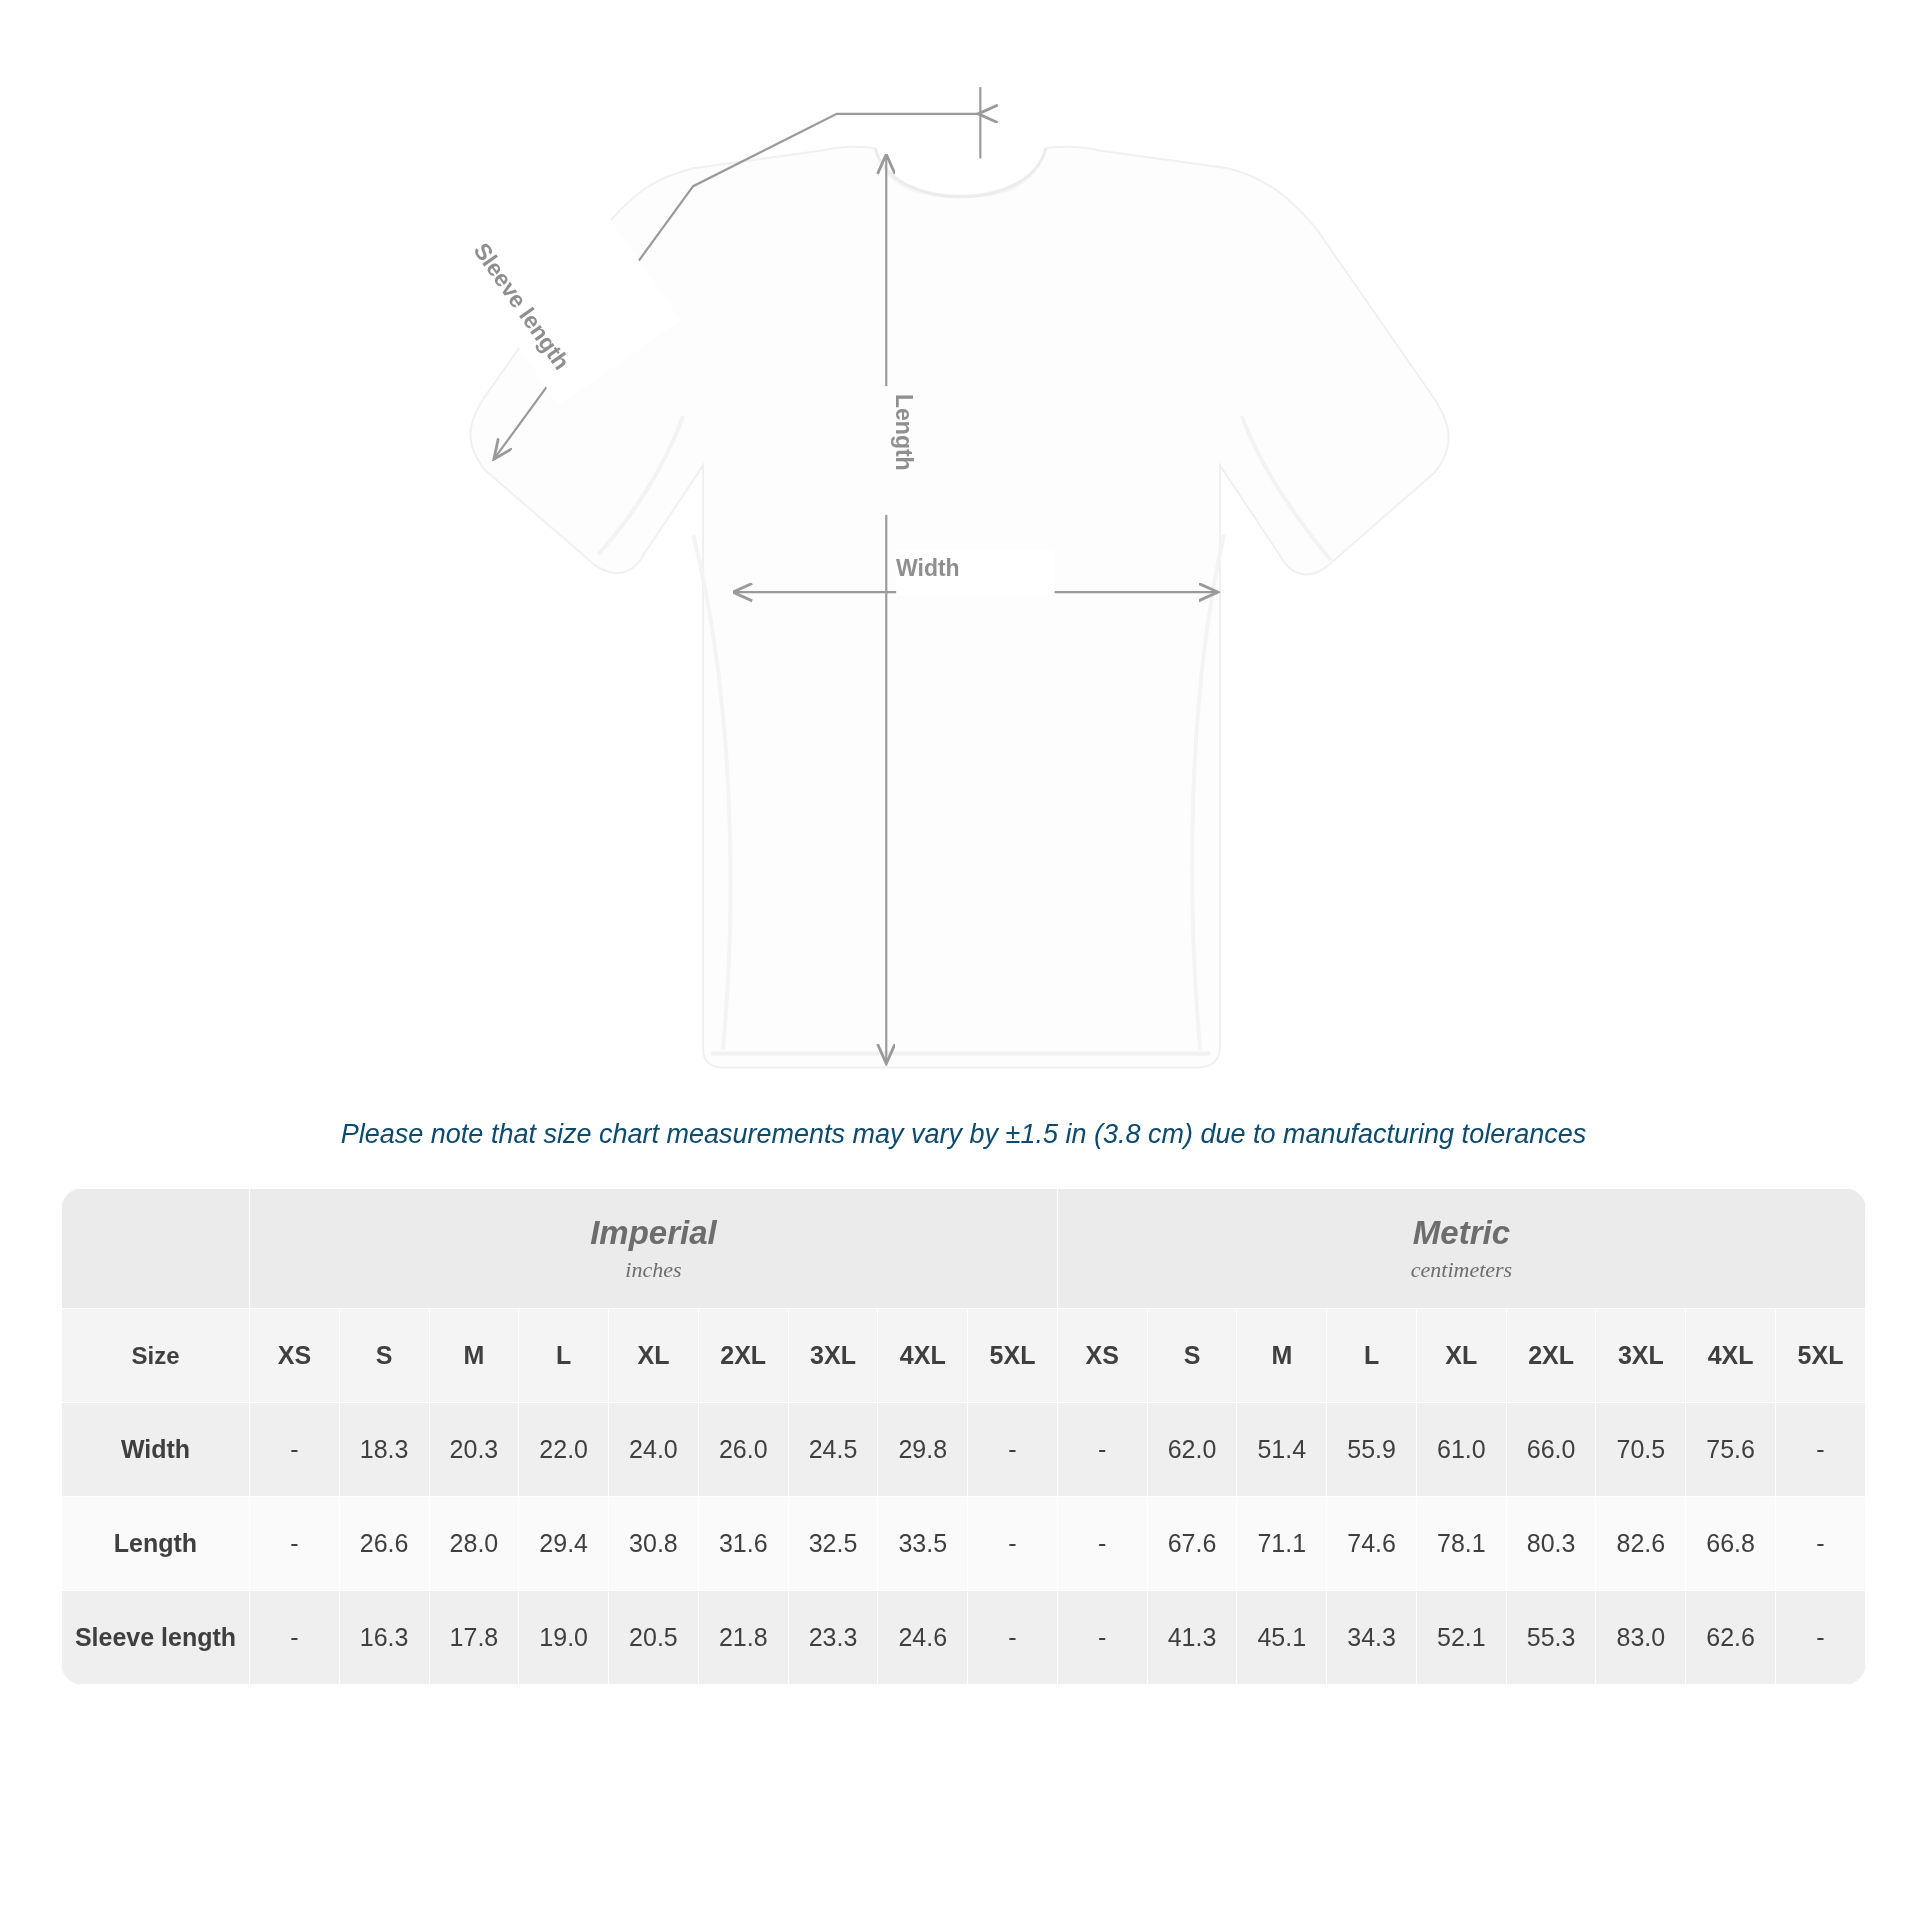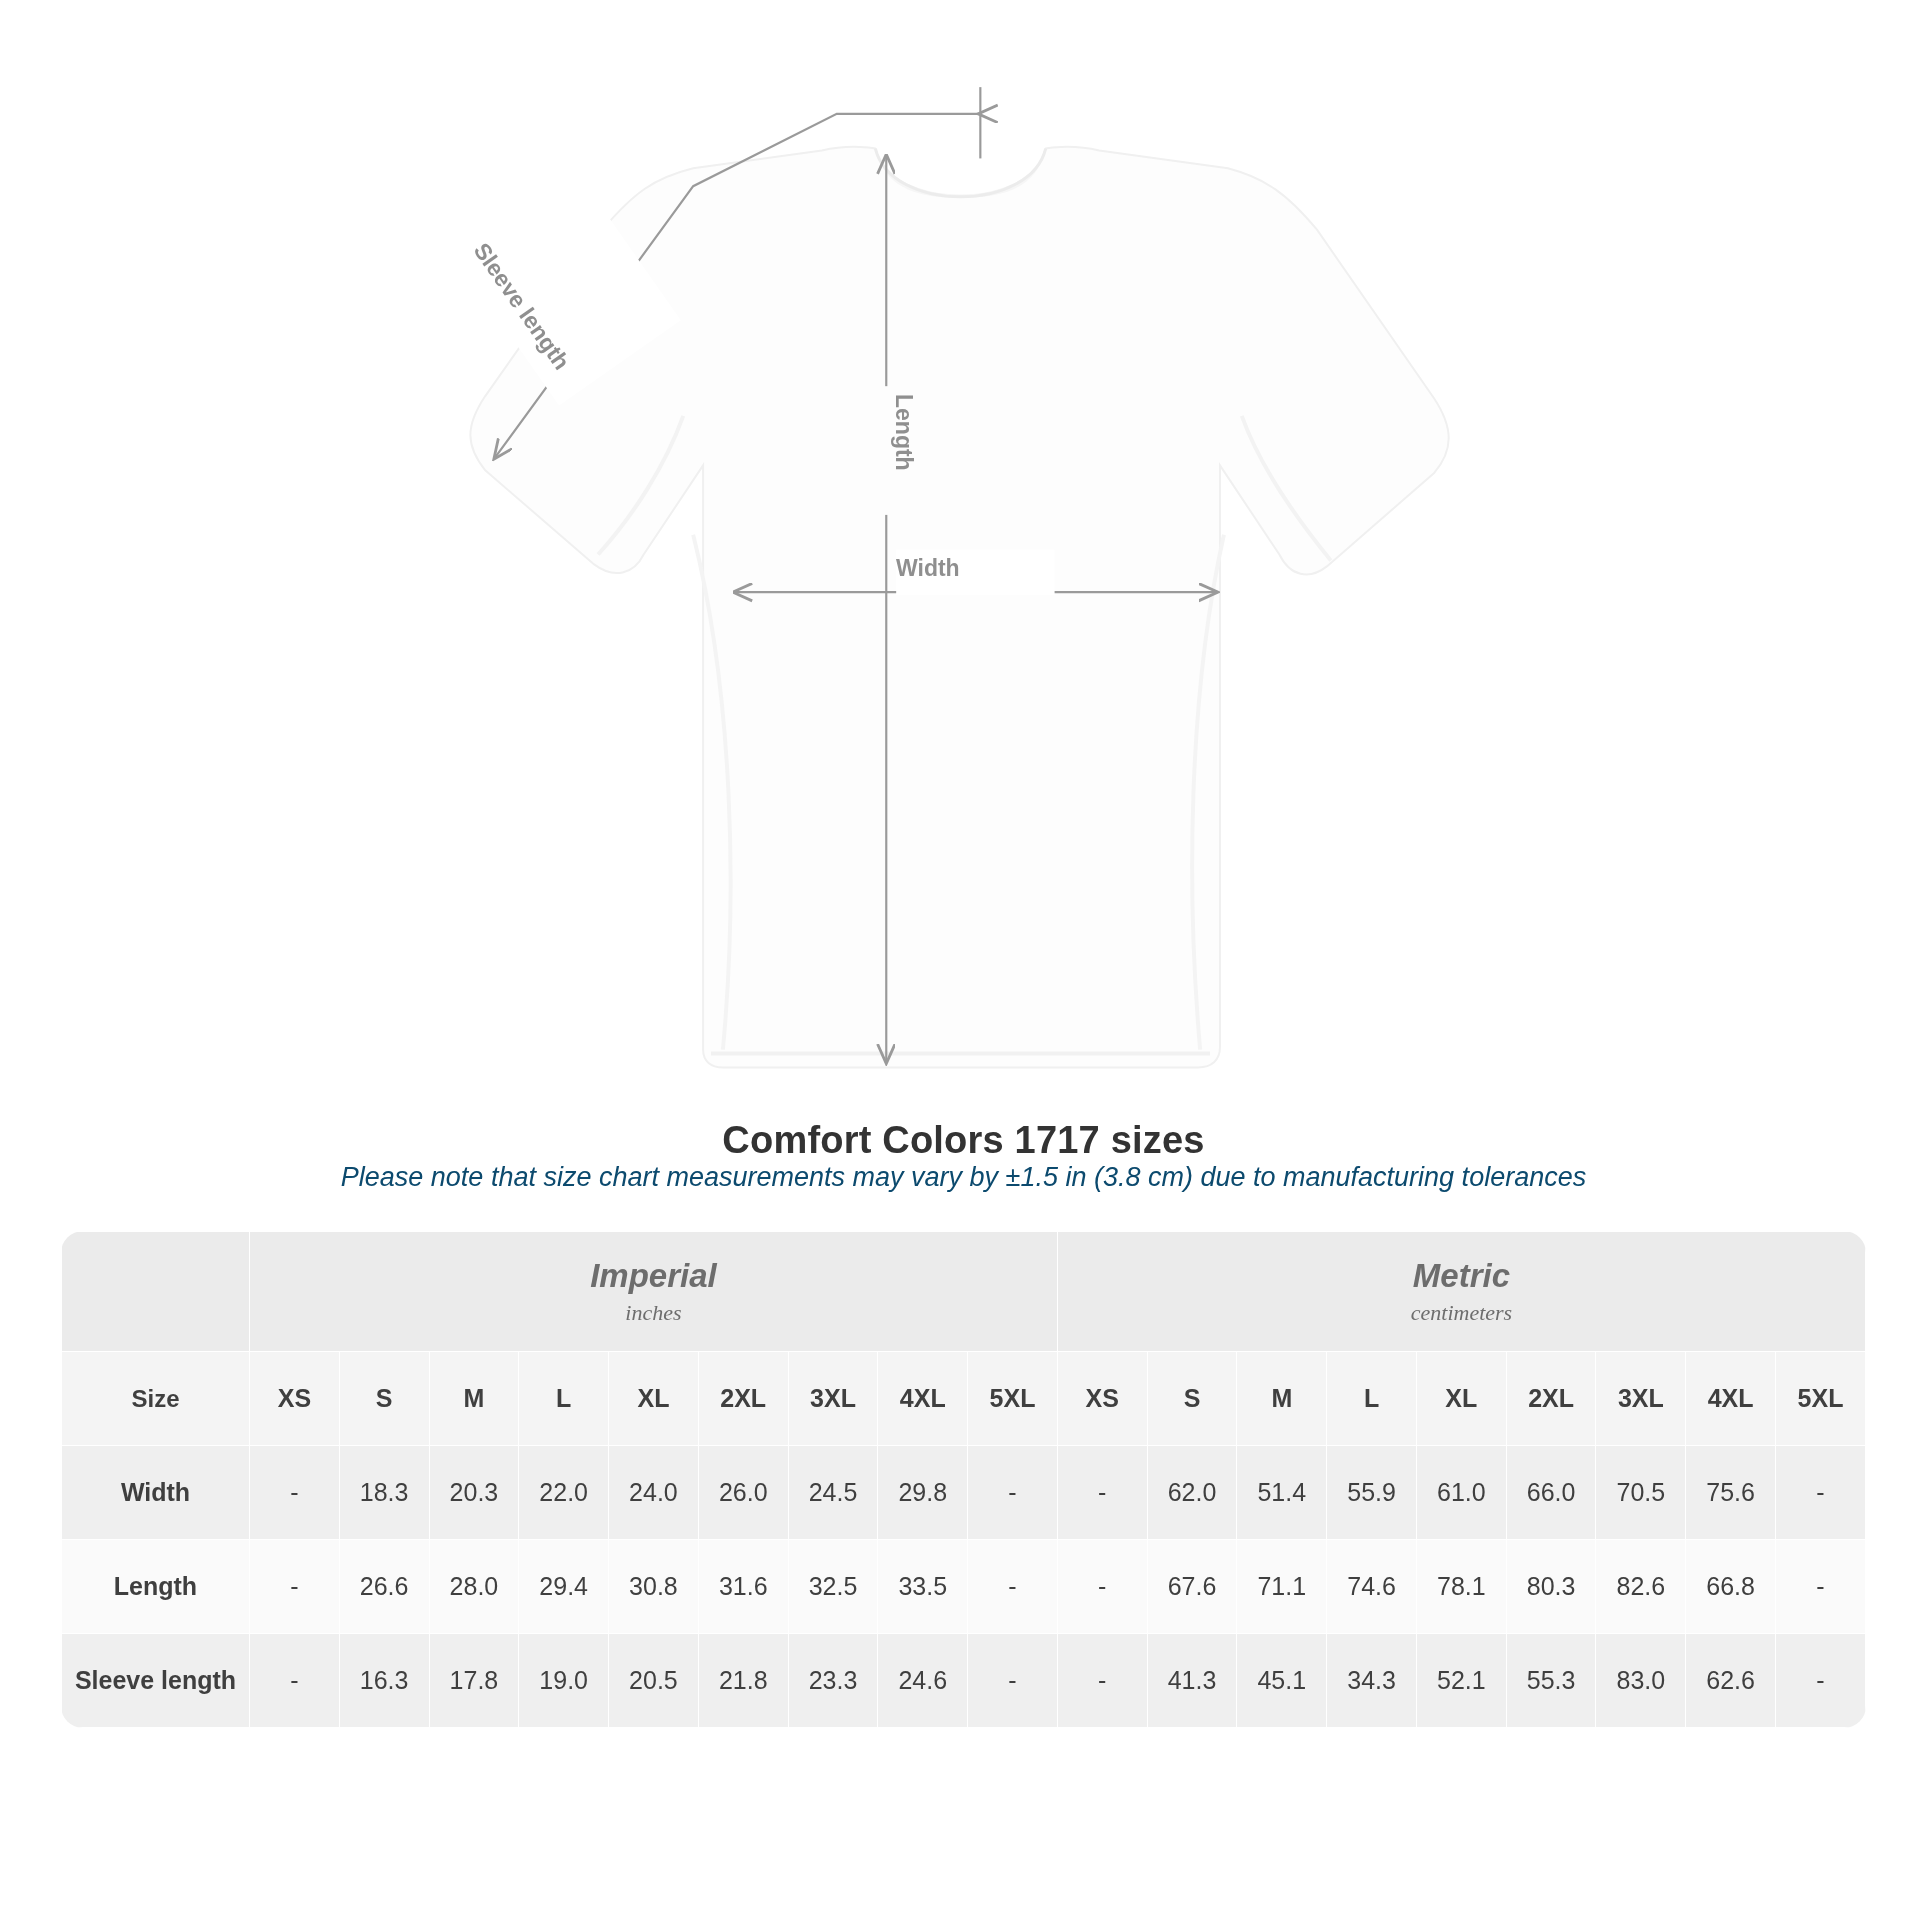--- a/index.html
+++ b/index.html
@@ -186,21 +186,20 @@
                 font-size:23px; font-weight:bold; color:#8f8f8f;
                 writing-mode:vertical-rl; text-orientation:mixed;">Length</div>
 
     <div style="position:absolute; left:896px; top:555px; font-size:23px; font-weight:bold; color:#8f8f8f;">Width</div>
 
     <div style="position:absolute; left:490px; top:238px; font-size:23px; font-weight:bold; color:#8f8f8f;
                 transform: rotate(55deg); transform-origin: left top; white-space:nowrap;">Sleeve length</div>
   </div>
 
   <div class="title-block">
-    <div class="chart-title">Comfort Colors 1717 sizes</div>
     <div class="chart-note">Please note that size chart measurements may vary by ±1.5 in (3.8 cm) due to manufacturing tolerances</div>
   </div>
 
   <div class="table-wrap">
     <table class="size-table">
       <colgroup>
         <col class="col-label">
       </colgroup>
       <tbody>
         <tr class="unit-head">

